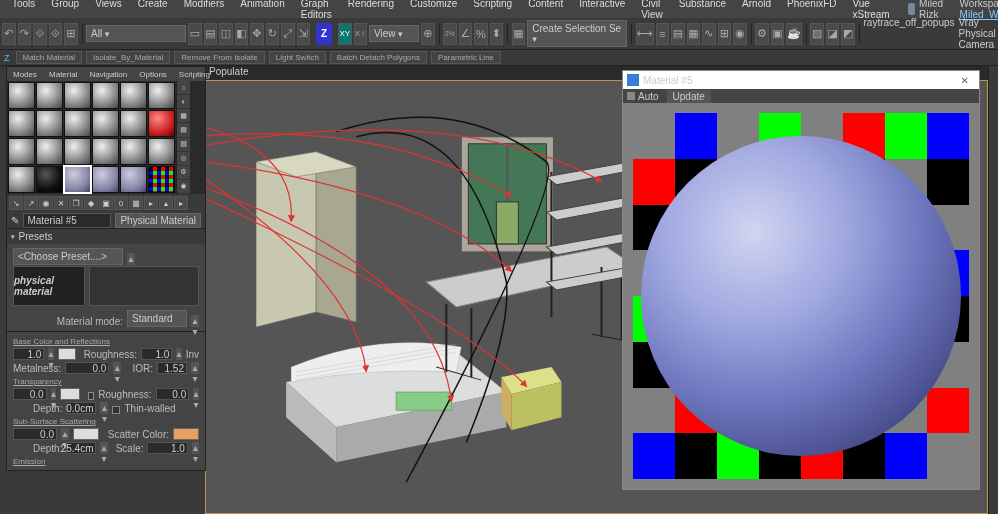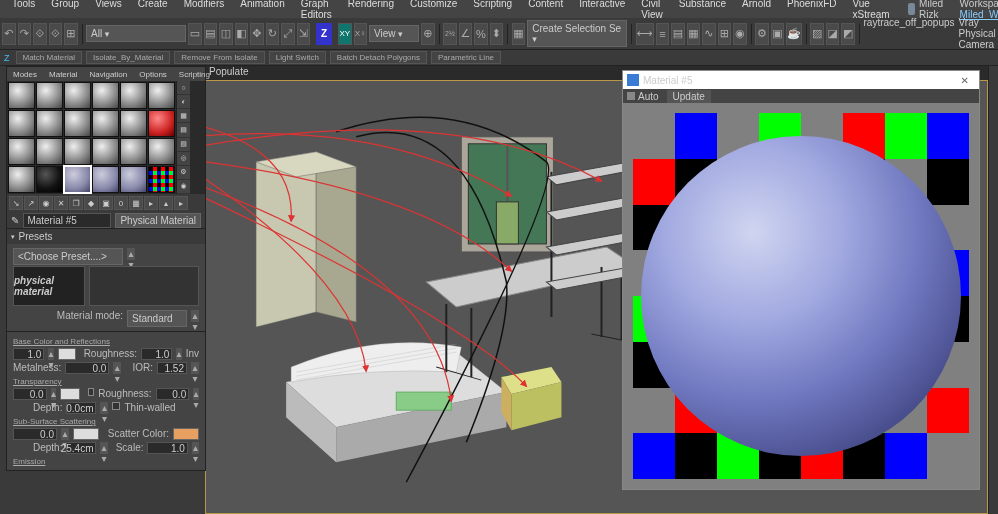--- a/index.html
+++ b/index.html
@@ -48,21 +48,21 @@
 .mat-name .fld{flex:1;background:#2a2a2a;border:1px solid #555;padding:1px 3px;font-size:9px}
 .mat-name .type{background:#555;border:1px solid #666;padding:1px 4px;font-size:8px}
 .section{border-top:1px solid #222}
 .section-hdr{background:#3a3a3a;padding:2px 4px;font-size:9px;display:flex;align-items:center;gap:4px}
 .section-hdr::before{content:"▸";font-size:7px}
 .section-hdr.open::before{content:"▾"}
 .section-body{background:#444;padding:3px 6px}
 .preset-row{display:flex;align-items:center;gap:4px;margin-bottom:3px}
 .preset-img{width:72px;height:40px;background:#222;border:1px solid #555;display:flex;align-items:center;justify-content:center;font-size:9px;color:#888;font-style:italic;font-weight:bold}
 .preset-blank{flex:1;height:40px;background:#333;border:1px solid #555}
-.row{display:flex;align-items:flex-start;gap:4px;padding:1px 0;font-size:8px}
+.row{display:flex;align-items:flex-end;gap:4px;padding:1px 0;font-size:8px}
 .row .lbl{color:#bbb}
 .spin{width:30px;height:12px;background:#2a2a2a;border:1px solid #555;font-size:8px;padding:0 2px;display:flex;align-items:center;justify-content:flex-end}
 .spin.s{width:44px}
 .spinbtn{width:8px;height:12px;background:#555;font-size:6px;display:flex;flex-direction:column}
 .spinbtn div{flex:1;display:flex;align-items:center;justify-content:center;color:#aaa}
 .cswatch{width:26px;height:12px;border:1px solid #666}
 .cswatch.white{background:#ddd}
 .cswatch.orange{background:#e8a060}
 .sublbl{font-size:8px;color:#aaa;padding:2px 0 1px;text-decoration:underline}
 .ck{width:8px;height:8px;border:1px solid #888;background:#333}

